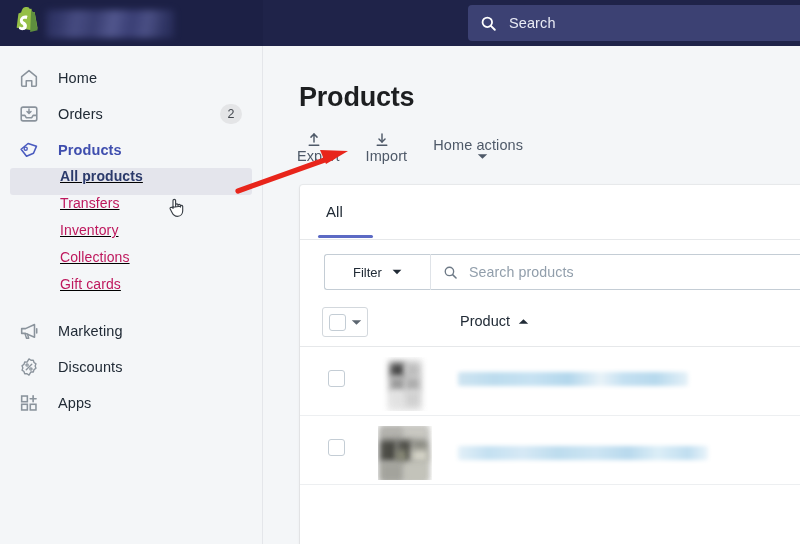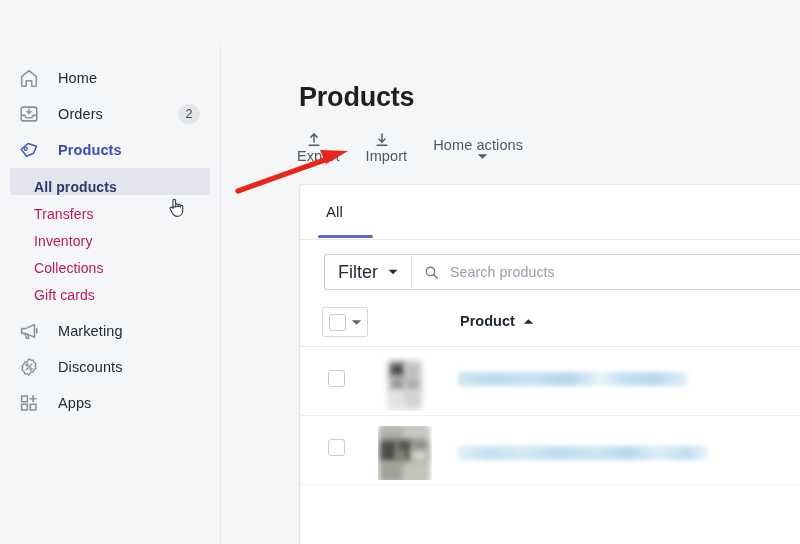--- a/index.html
+++ b/index.html
@@ -32,39 +32,39 @@
   .searchbar {
     position: absolute; left: 468px; top: 5px; width: 352px; height: 36px;
     background: #3c4173; border-radius: 4px; display: flex; align-items: center;
     padding-left: 12px;
   }
   .searchbar .s-ic { width: 17px; height: 17px; margin-right: 12px; flex: none; }
   .searchbar .s-ph { color: #e9ebf5; font-size: 14.5px; letter-spacing: .1px; }
 
   
   .sidebar {
-    position: absolute; left: 0; top: 46px; width: 221px; height: 498px;
+    position: absolute; left: 0; top: 46px; width: 263px; height: 498px;
     background: #f4f6f8; border-right: 1px solid #e4e6ea;
   }
   .nav-item {
     position: relative; display: flex; align-items: center;
     height: 36px; margin: 0 10px; padding-left: 8px; border-radius: 3px;
   }
   .nav-icon { width: 22px; height: 22px; flex: none; margin-right: 18px; display: block; }
   .nav-label { font-size: 14.5px; color: #212b36; letter-spacing: .1px; }
   .nav-item.active .nav-label { color: #3f4eae; font-weight: bold; }
   .nav-badge {
     position: absolute; right: 10px; top: 8px;
     min-width: 22px; height: 20px; padding: 0 7px;
     background: #e4e5e7; color: #42474e; border-radius: 10px;
     font-size: 12.5px; line-height: 20px; text-align: center;
   }
   .sub-item {
-    display: flex; align-items: flex-end; height: 27px;
-    margin: 0 10px 0 10px; padding-left: 24px; border-radius: 3px;
+    display: flex; align-items: flex-start; height: 27px;
+    margin: 0 10px 0 10px; padding-left: 50px; border-radius: 3px; text-decoration: underline;
   }
   .sub-label { font-size: 14px; color: #be185d; letter-spacing: .1px; }
   .sub-item.selected { background: #e4e5ec; }
   .sub-item.selected .sub-label { color: #2b3a6b; font-weight: bold; }
   .nav-gap { height: 10px; }
 
   .hand-cursor { position: absolute; left: 166px; top: 150px; width: 20px; height: 22px; z-index: 9; }
 
   
   .main { position: absolute; left: 264px; top: 46px; width: 536px; height: 498px; background: #f4f6f8; }
@@ -90,60 +90,81 @@
   .tabs { position: relative; height: 55px; border-bottom: 1px solid #e6e8ea; }
   .tab {
     position: absolute; left: 26px; top: 18px;
     font-size: 15px; color: #212b36; letter-spacing: .1px;
   }
   .tab-underline { position: absolute; left: 18px; top: 50px; width: 55px; height: 3px; background: #5c6ac4; border-radius: 2px; }
 
   .filterbar { position: relative; height: 60px; padding: 14px 0 0 24px; }
   .filter-group { display: flex; align-items: stretch; height: 36px; width: 520px; }
   .filter-btn {
-    display: flex; align-items: center; padding: 0 13px;
+    display: flex; align-items: center; padding: 0 28px;
     background: #fff; border: 1px solid #c4cdd5; border-right: 1px solid #dfe3e8;
-    border-radius: 3px 0 0 3px; font-size: 18px; color: #212b36; text-align: center;
+    border-radius: 3px 0 0 3px; font-size: 13px; color: #212b36; text-align: center;
   }
   .filter-btn .caret { margin-left: 10px; display: block; }
   .search-field {
     flex: 1; display: flex; align-items: center; padding-left: 12px;
     border: 1px solid #c4cdd5; border-left: none; border-radius: 0 3px 3px 0; background: #fff;
   }
   .search-field .s-ic2 { width: 15px; height: 15px; margin-right: 11px; display: block; }
   .search-field .s-ph2 { font-size: 14.2px; color: #919eab; letter-spacing: .1px; }
 
   .table-head { position: relative; height: 47px; border-bottom: 1px solid #e6e8ea; }
   .select-all {
     position: absolute; left: 22px; top: 7px; width: 46px; height: 30px;
     border: 1px solid #d3d8dd; border-radius: 3px; background: #fff;
     display: flex; align-items: center; justify-content: center;
   }
   .cbox { width: 17px; height: 17px; border: 1.5px solid #c4cdd5; border-radius: 3px; background: #fff; }
   .select-all .caret { margin-left: 5px; display: block; }
   .col-product {
     position: absolute; left: 160px; top: 13px; display: flex; align-items: center;
-    font-size: 14.5px; color: #212b36; font-weight: bold;
+    font-size: 14.5px; color: #212b36; font-weight: normal;
   }
   .col-product .sort { margin-left: 8px; display: block; }
 
   .row { position: relative; height: 69px; border-bottom: 1px solid #edeff1; }
   .row .cbox-wrap { position: absolute; left: 28px; top: 23px; }
   .thumb { position: absolute; left: 78px; top: 10px; width: 54px; height: 54px; overflow: hidden; }
   .thumb .px { position: absolute; filter: blur(3px); }
   .name-blur { position: absolute; left: 158px; top: 25px; height: 14px; border-radius: 2px; filter: blur(2.2px); }
 
   
   .annot { position: absolute; left: 0; top: 0; width: 800px; height: 544px; pointer-events: none; z-index: 20; }
 </style>
 </head>
 <body>
 
 <div id="app">
 
+  <div class="topbar">
+    <div class="topbar-inner-shade"></div>
+
+    <div class="store-name-blur"></div>
+
+    <div class="brand">
+      <svg class="shop-logo" viewBox="0 0 27 31">
+        <path d="M20.6 5.0c-.1-.1-.3-.1-.4-.1l-1.6.3c0 0-1.1-3.1-1.2-3.3-.1-.2-.4-.2-.5-.1l-1.1.3C15.4 1 14.4.1 13 .1c-.1 0-.2 0-.3 0C12.4 0 12 0 11.6 0 9.1 0 7.6 3.1 7.1 5.6l-2 .6c-.6.2-.6.2-.7.8C4.3 7.6 2.7 20.7 2.7 20.7L16.3 23l7.4-1.6S20.7 5.2 20.6 5.0z" fill="#95bf47"></path>
+        <path d="M20.2 4.9l-1.6.3c0 0-1.1-3.1-1.2-3.3-.05-.07-.1-.12-.2-.14l-1.05 23.2 7.55-1.63S20.7 5.2 20.6 5.0c-.1-.1-.25-.12-.4-.1z" fill="#5e8e3e"></path>
+        <path d="M13.5 9.0l-.9 3.2s-1-.45-2.1-.38c-1.7.1-1.7 1.2-1.7 1.45.1 1.45 3.9 1.8 4.1 5.2.2 2.7-1.4 4.5-3.7 4.65-2.8.17-4.3-1.45-4.3-1.45l.6-2.5s1.55 1.17 2.8 1.1c.8-.05 1.1-.72 1.07-1.2-.12-1.9-3.2-1.8-3.4-4.9-.2-2.6 1.5-5.3 5.3-5.55 1.5-.1 2.2.3 2.2.3z" fill="#fff"></path>
+      </svg>
+    </div>
+
+    <div class="searchbar">
+      <svg class="s-ic" viewBox="0 0 20 20">
+        <circle cx="8.6" cy="8.6" r="5.6" fill="none" stroke="#ffffff" stroke-width="2.1"></circle>
+        <line x1="12.8" y1="12.8" x2="17.4" y2="17.4" stroke="#ffffff" stroke-width="2.3" stroke-linecap="round"></line>
+      </svg>
+      <span class="s-ph">Search</span>
+    </div>
+  </div>
 
   <div class="sidebar">
     <div style="height:14px"></div>
 
     <div class="nav-item">
       <svg class="nav-icon" viewBox="0 0 24 24">
         <path d="M4 10.5L12 4l8 6.5V20a1 1 0 0 1-1 1h-4v-6h-6v6H5a1 1 0 0 1-1-1z" fill="none" stroke="#8a939c" stroke-width="1.7" stroke-linejoin="round"></path>
       </svg>
       <span class="nav-label">Home</span>
     </div>

